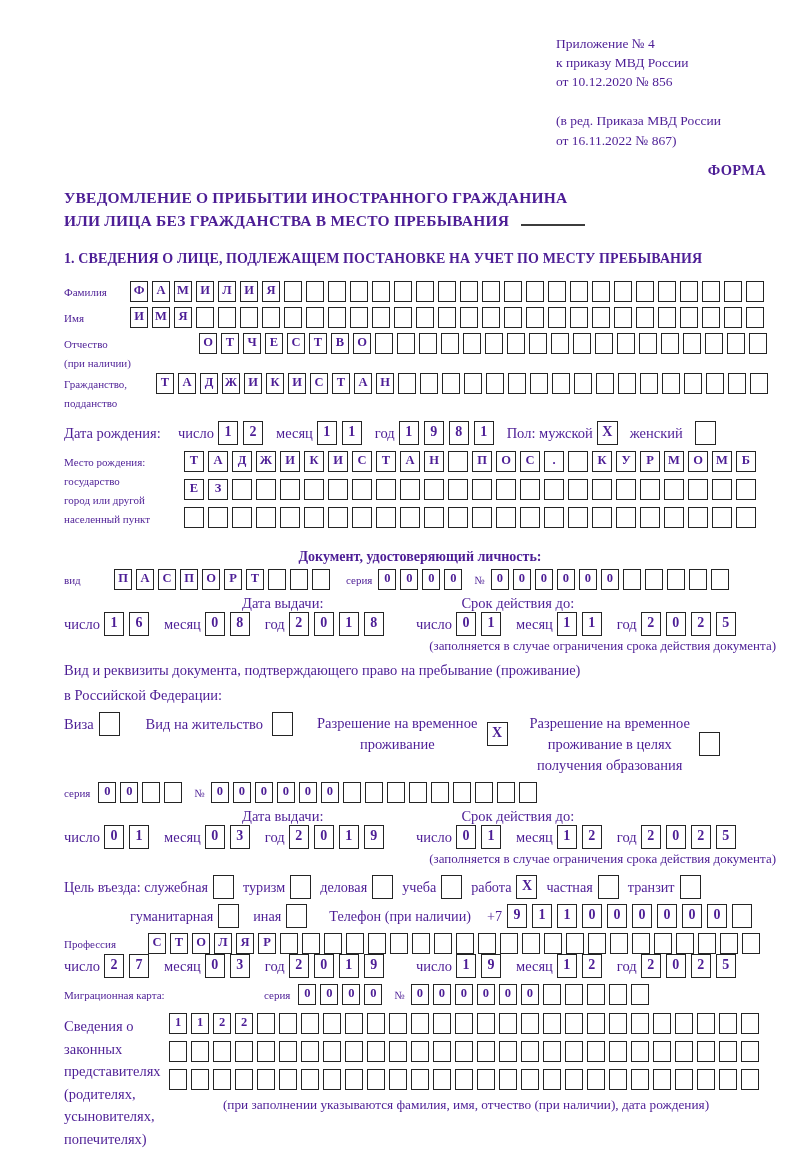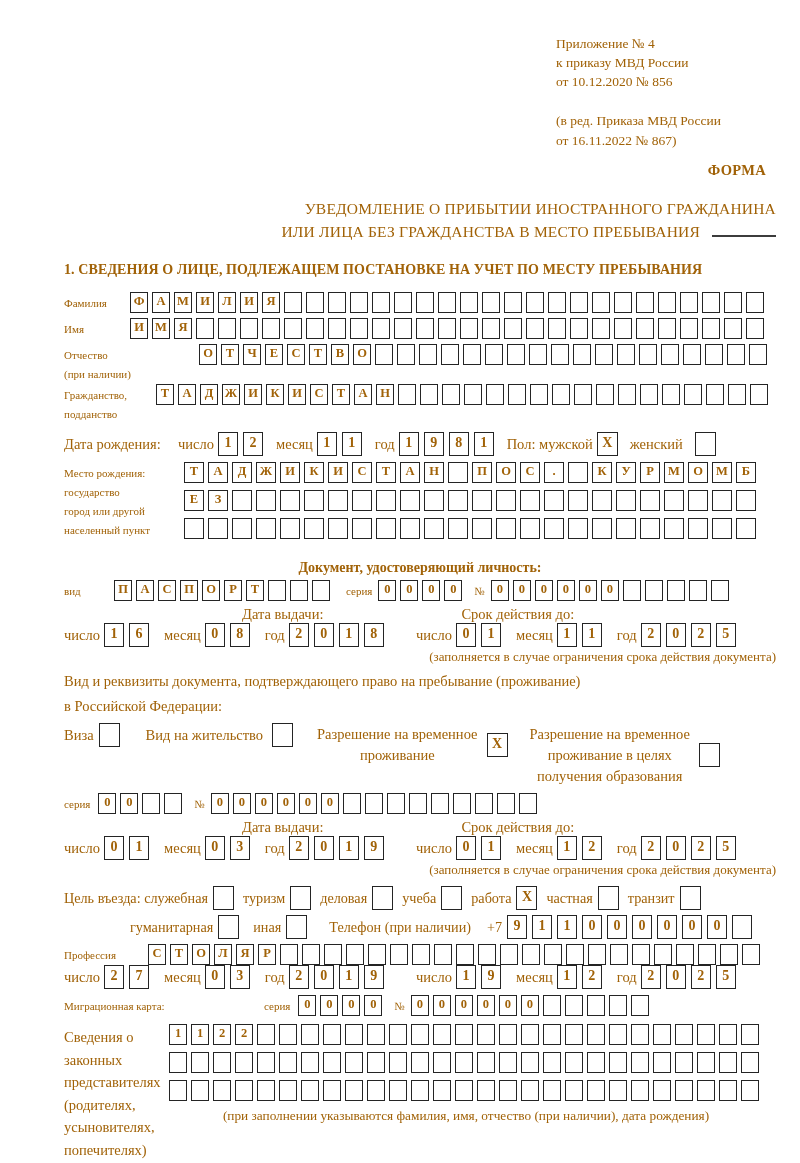--- a/index.html
+++ b/index.html
@@ -1,26 +1,26 @@
 <!DOCTYPE html>
 <html><head>
 <meta charset="utf-8">
 <style>
   html,body{margin:0;padding:0;background:#ffffff;}
   .page{
     width:800px;height:1163px;box-sizing:border-box;position:relative;overflow:hidden;
-    background:#ffffff;color:#a16207;
+    background:#ffffff;color:#4c1d95;
     font-family:"Liberation Serif","DejaVu Serif",serif;
     padding:34px 24px 0 64px;
   }
   
   .hdr{margin-left:492px;font-size:13.5px;line-height:1.42;}
   .hdr .gap{margin-top:20px;}
   .forma{text-align:right;padding-right:10px;font-weight:bold;font-size:14.5px;margin-top:12px;letter-spacing:.3px;}
-  .title{text-align:right;font-weight:normal;font-size:15.5px;line-height:1.5;margin-top:18px;letter-spacing:.2px;}
+  .title{text-align:left;font-weight:bold;font-size:15.5px;line-height:1.5;margin-top:7px;letter-spacing:.2px;}
   .blank{display:inline-block;width:64px;border-bottom:2.4px solid #3c3c3c;height:.85em;margin-left:12px;}
   .sec-h{font-weight:bold;font-size:14px;margin-top:19px;letter-spacing:.1px;}
   
   .frow{display:flex;align-items:flex-start;}.mt4{margin-top:4px}.mt5{margin-top:5px}.mt6{margin-top:6px}
   .mt8{margin-top:8px}.mt14{margin-top:14px}
   .lbl{font-size:11px;line-height:19px;flex:none;padding-top:2px;}
   .w50{width:50px}.w66{width:66px}.w92{width:92px}.w110{width:110px}.w120{width:120px}.w135{width:135px}
   
   .cells{display:flex;flex:none;}
   .cell{

